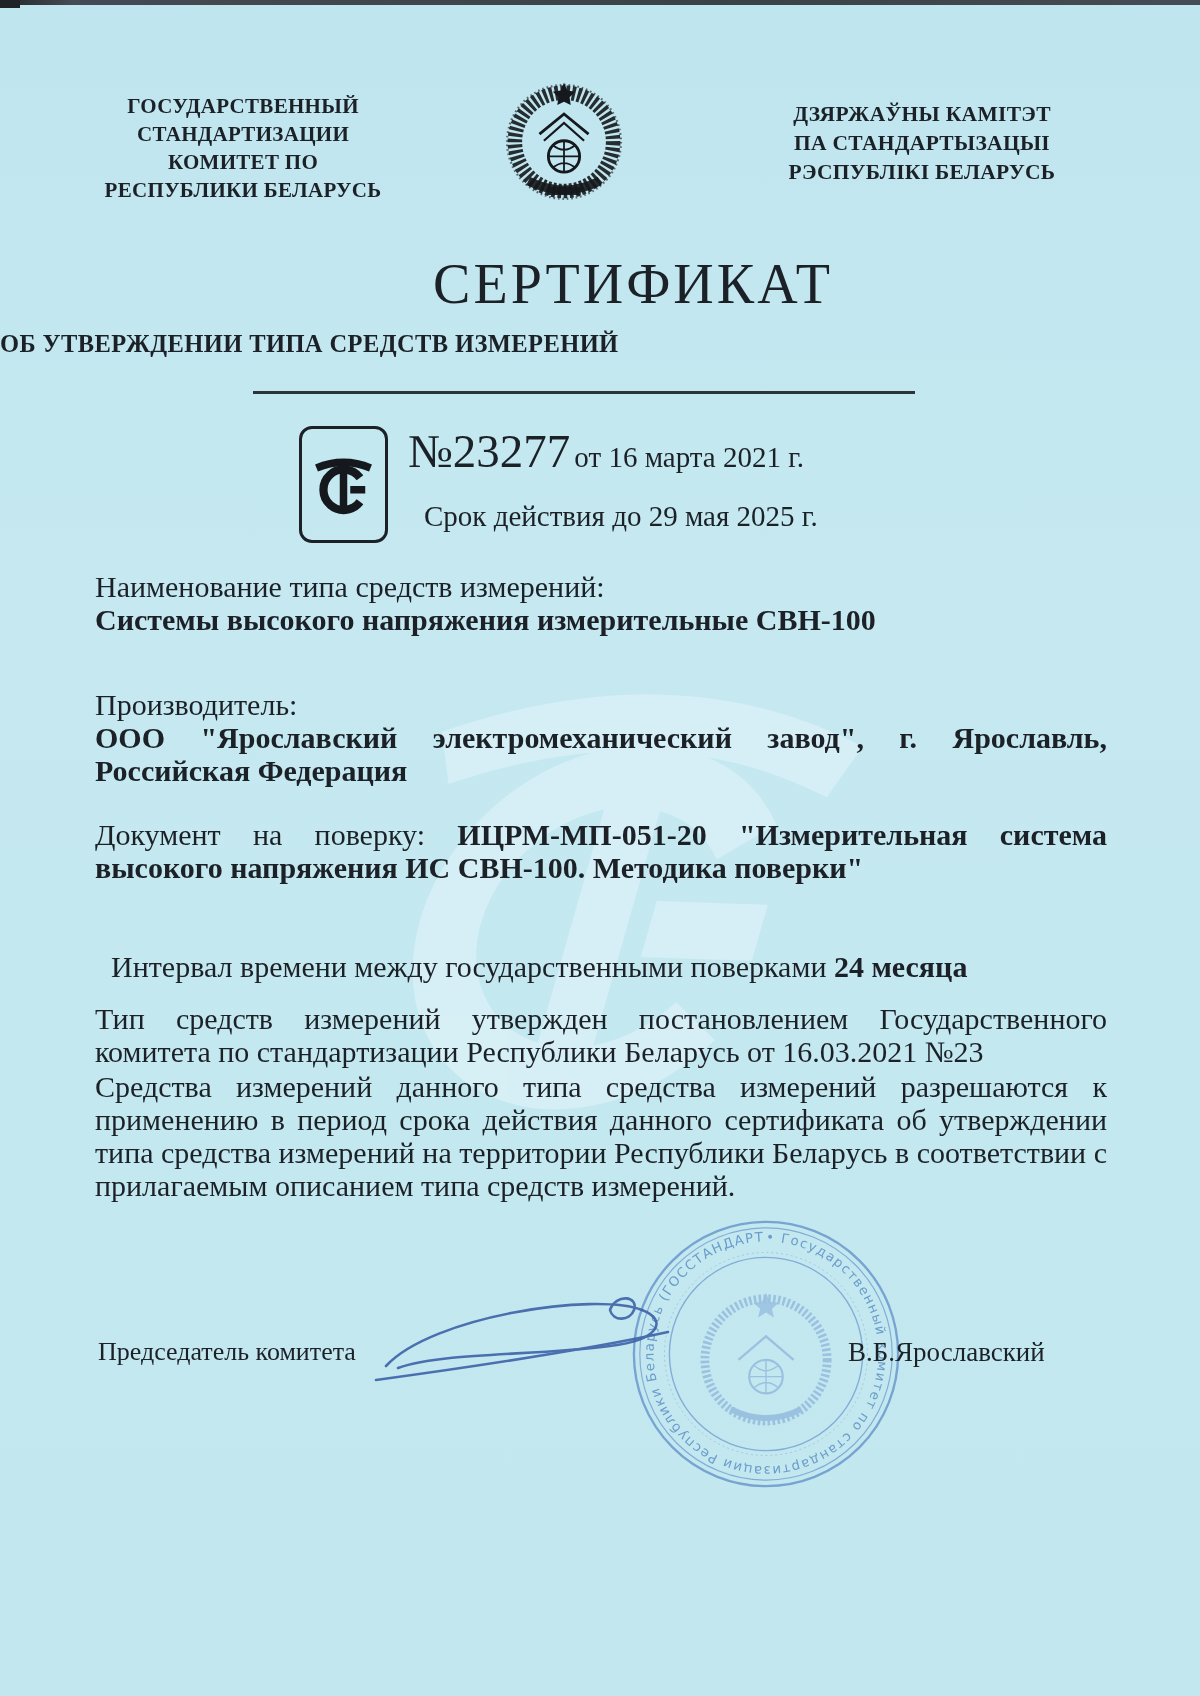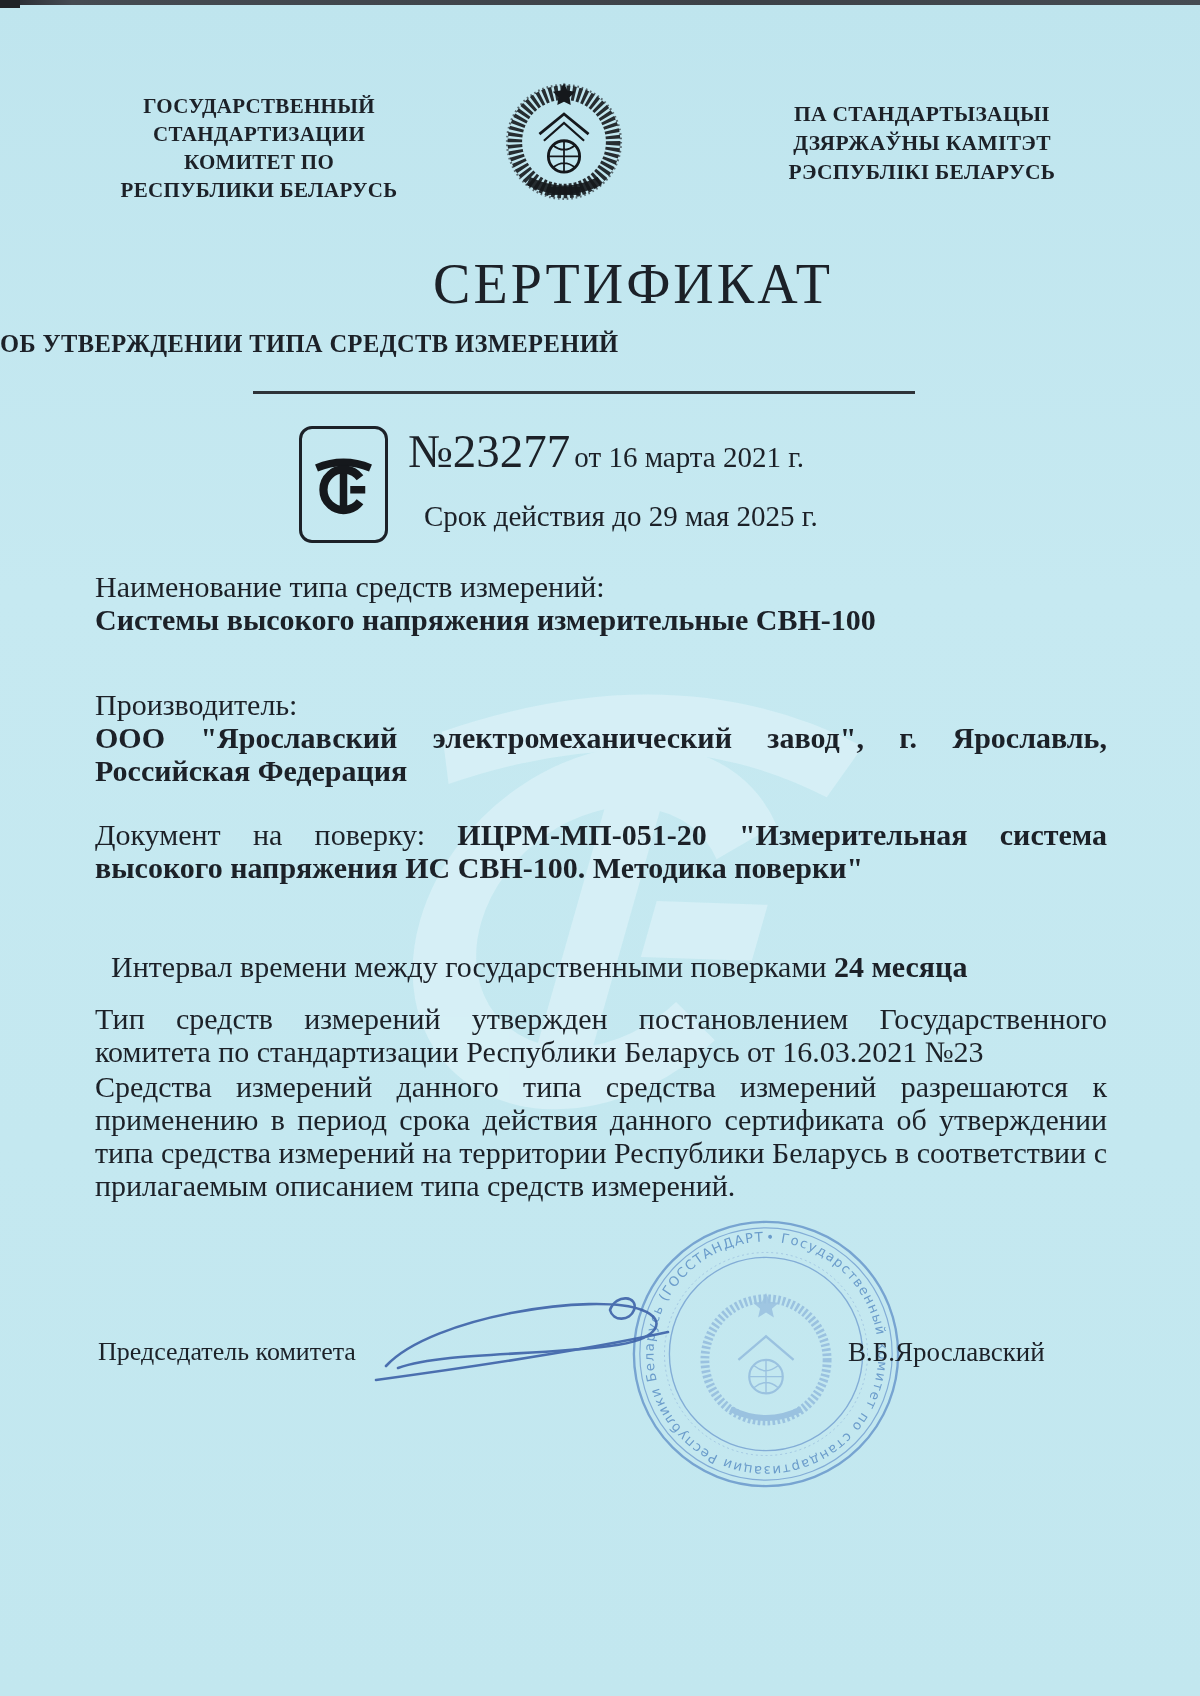--- a/index.html
+++ b/index.html
@@ -5,21 +5,21 @@
   html,body{margin:0;padding:0;background:#8f979e;}
   .page{
     position:relative;width:1200px;height:1696px;margin:0 auto;overflow:hidden;
     background:linear-gradient(180deg,#bfe5ee 0%,#c6e9f1 35%,#c2e7ef 100%);
     font-family:"Liberation Serif",serif;color:#1c2128;
   }
   .top-edge{position:absolute;left:0;top:0;width:100%;height:5px;background:linear-gradient(90deg,#23262b,#454b52 6%,#3c4147 60%,#464c53);}
   .top-edge::before{content:"";position:absolute;left:0;top:0;width:20px;height:8px;background:#1f2226;}
 
   
-  .hdr-left{position:absolute;left:100px;top:92px;width:318px;text-align:center;font-weight:bold;font-size:21px;line-height:28px;letter-spacing:.3px;}
+  .hdr-left{position:absolute;left:84px;top:92px;width:318px;text-align:center;font-weight:bold;font-size:21px;line-height:28px;letter-spacing:.3px;}
   .hdr-right{position:absolute;left:696px;top:100px;width:452px;text-align:center;font-weight:bold;font-size:21.5px;line-height:29px;letter-spacing:.3px;}
   .arms{position:absolute;left:497px;top:76px;width:134px;height:136px;}
 
   
   .title{position:absolute;left:0;top:252px;width:100%;text-align:center;font-weight:normal;font-size:56px;letter-spacing:3px;margin-left:33px;}
   .subtitle{position:absolute;left:0;top:330px;width:100%;text-align:left;font-weight:bold;font-size:24.5px;letter-spacing:.4px;}
   .divider{position:absolute;left:253px;top:391px;width:662px;height:3px;background:#2e3338;}
 
   
   .stb-box{position:absolute;left:299px;top:426px;width:89px;height:117px;border:3px solid #1c2128;border-radius:13px;box-sizing:border-box;}
@@ -87,22 +87,22 @@
         <path d="M38,52 L60,34 L82,52" stroke-width="2.5"></path>
         <path d="M42,58 L60,42 L78,58" stroke-width="2"></path>
         <circle cx="60" cy="72" r="14" stroke-width="2.5"></circle>
         <path d="M46,72 h28 M60,58 v28 M50,62 q10,8 20,0 M50,82 q10,-8 20,0" stroke-width="1.6"></path>
         <path d="M28,94 Q60,110 92,94" stroke-width="8" opacity=".9"></path>
         <path d="M45,103 h30" stroke-width="7" opacity=".9"></path>
       </svg>
     </div>
 
     <div class="hdr-right">
+      <div>ДЗЯРЖАЎНЫ КАМІТЭТ</div>
       <div>ПА СТАНДАРТЫЗАЦЫІ</div>
-      <div>ДЗЯРЖАЎНЫ КАМІТЭТ</div>
       <div>РЭСПУБЛІКІ БЕЛАРУСЬ</div>
     </div>
 
     <div class="title">СЕРТИФИКАТ</div>
     <div class="subtitle">ОБ УТВЕРЖДЕНИИ ТИПА СРЕДСТВ ИЗМЕРЕНИЙ</div>
     <div class="divider"></div>
 
     <div class="stb-box">
       <svg viewBox="0 0 100 100">
           <use href="#stb-mono"></use>

